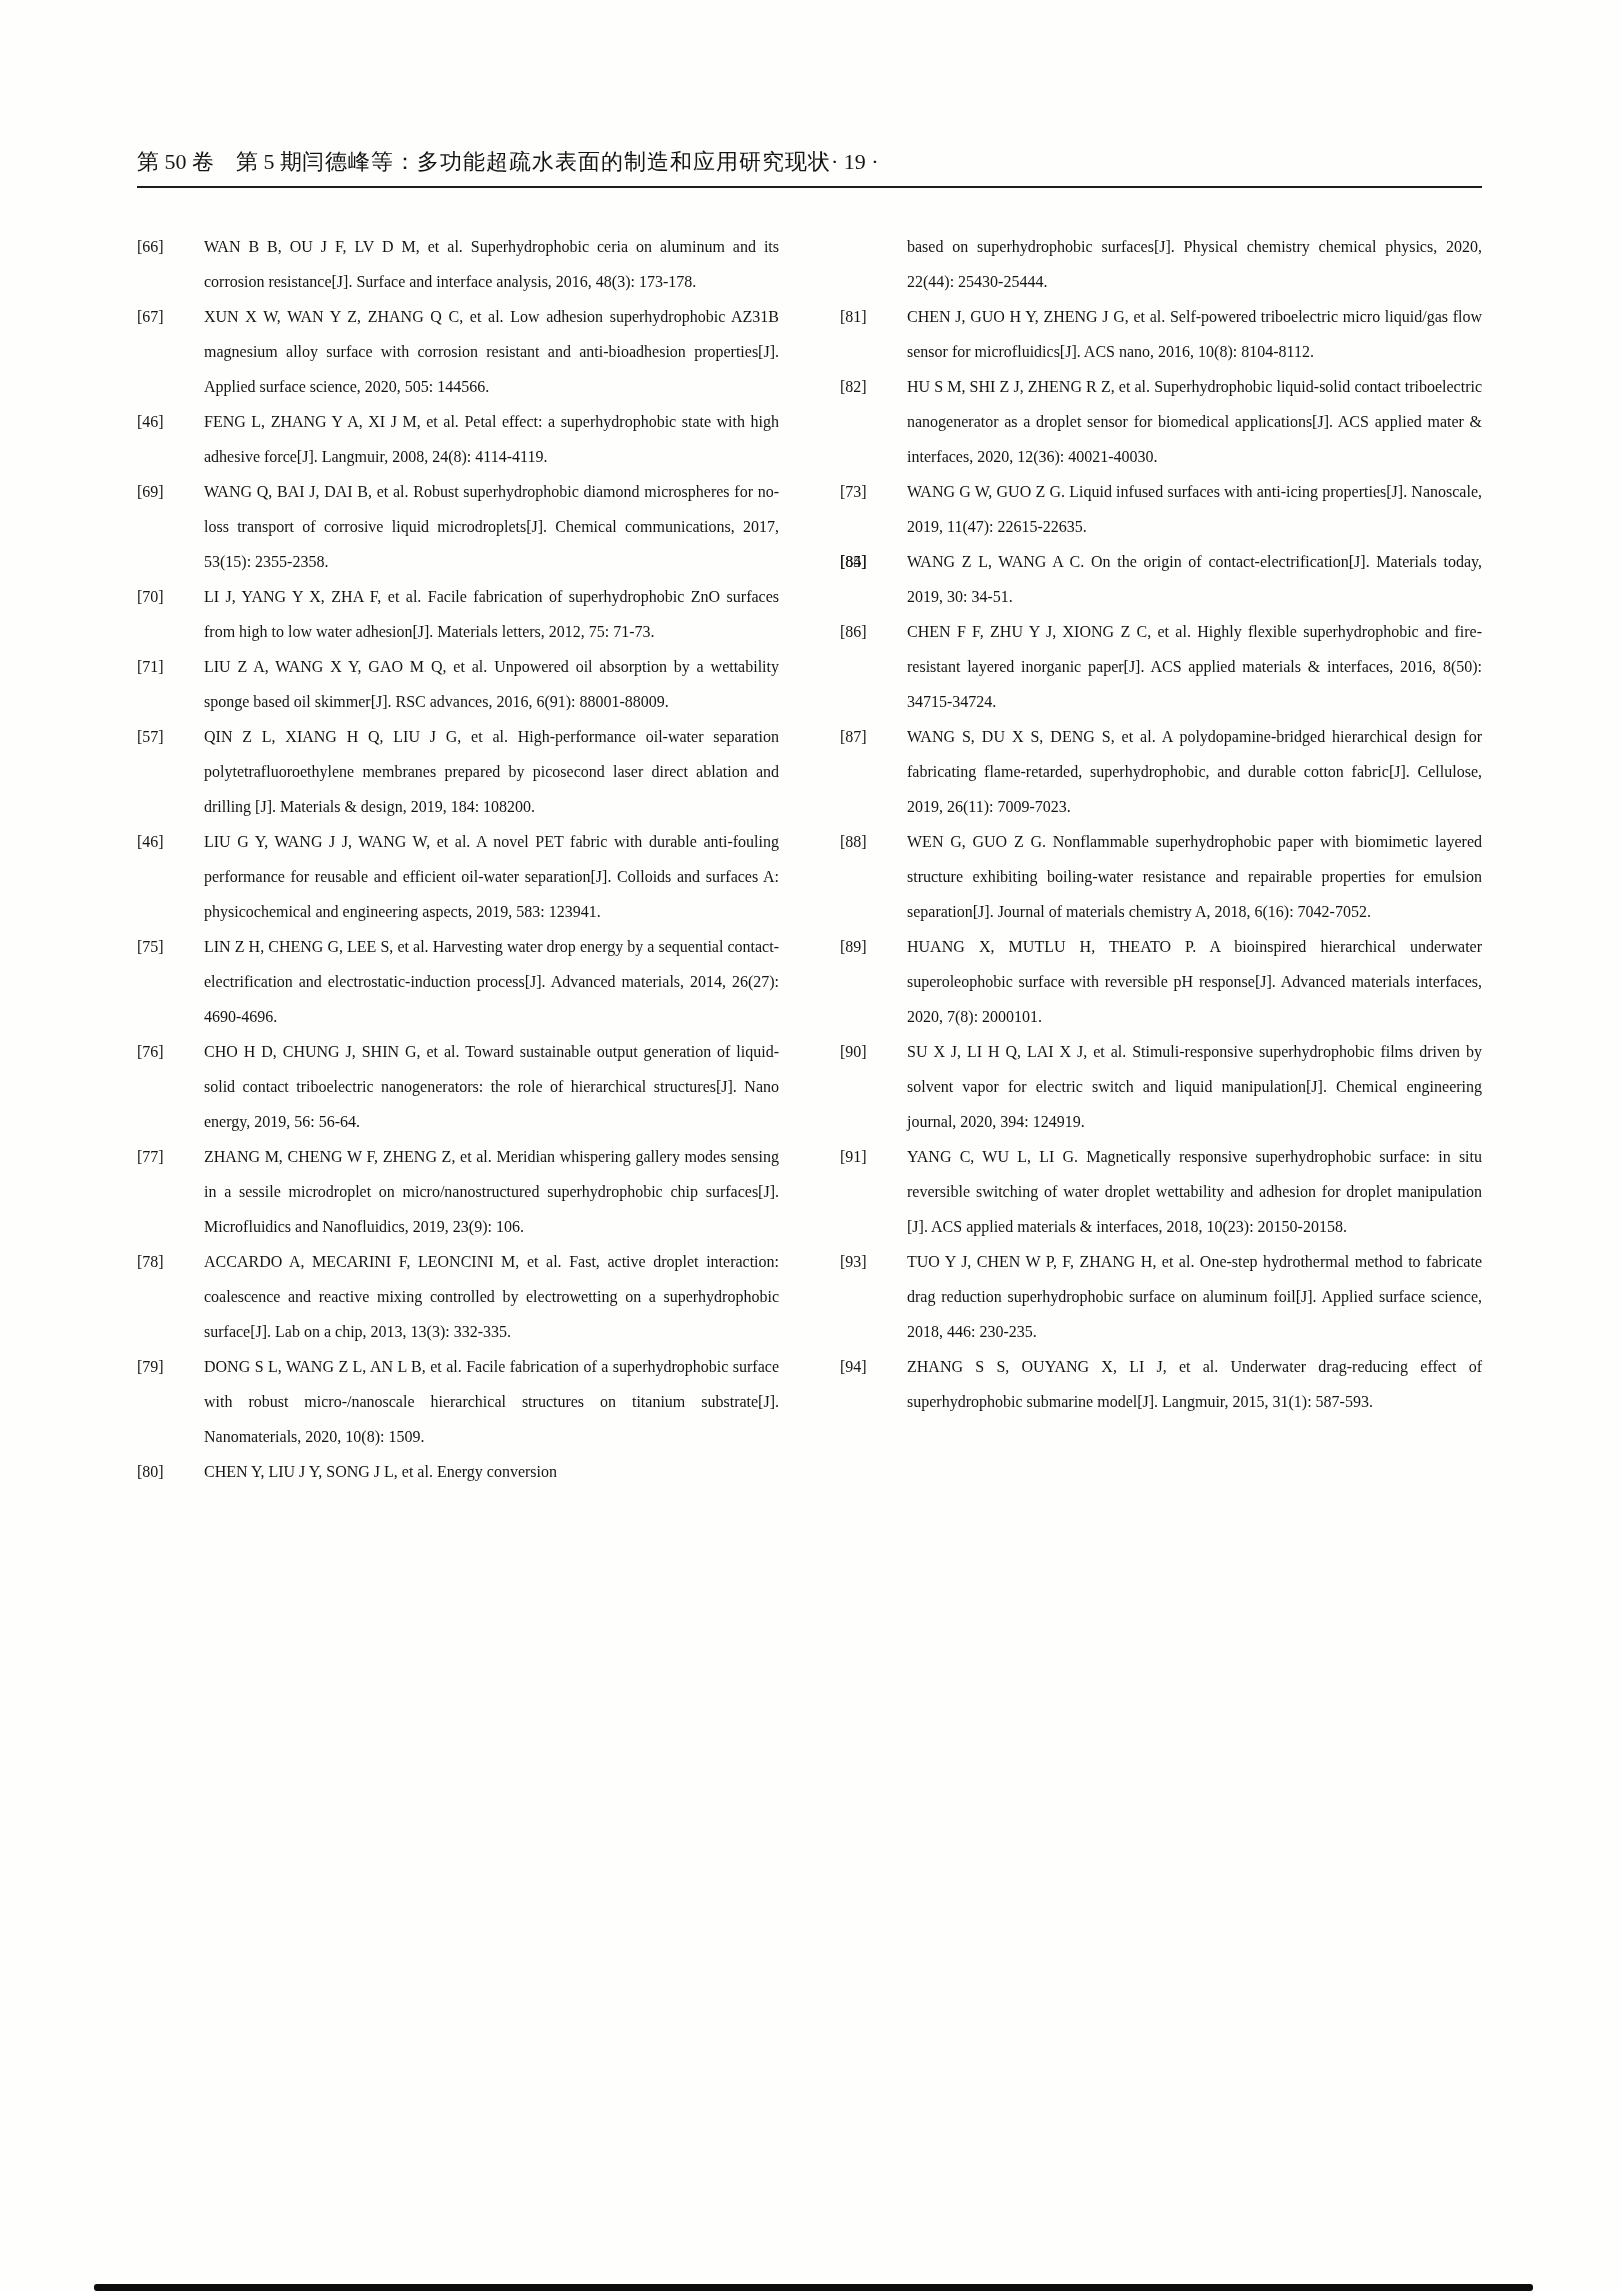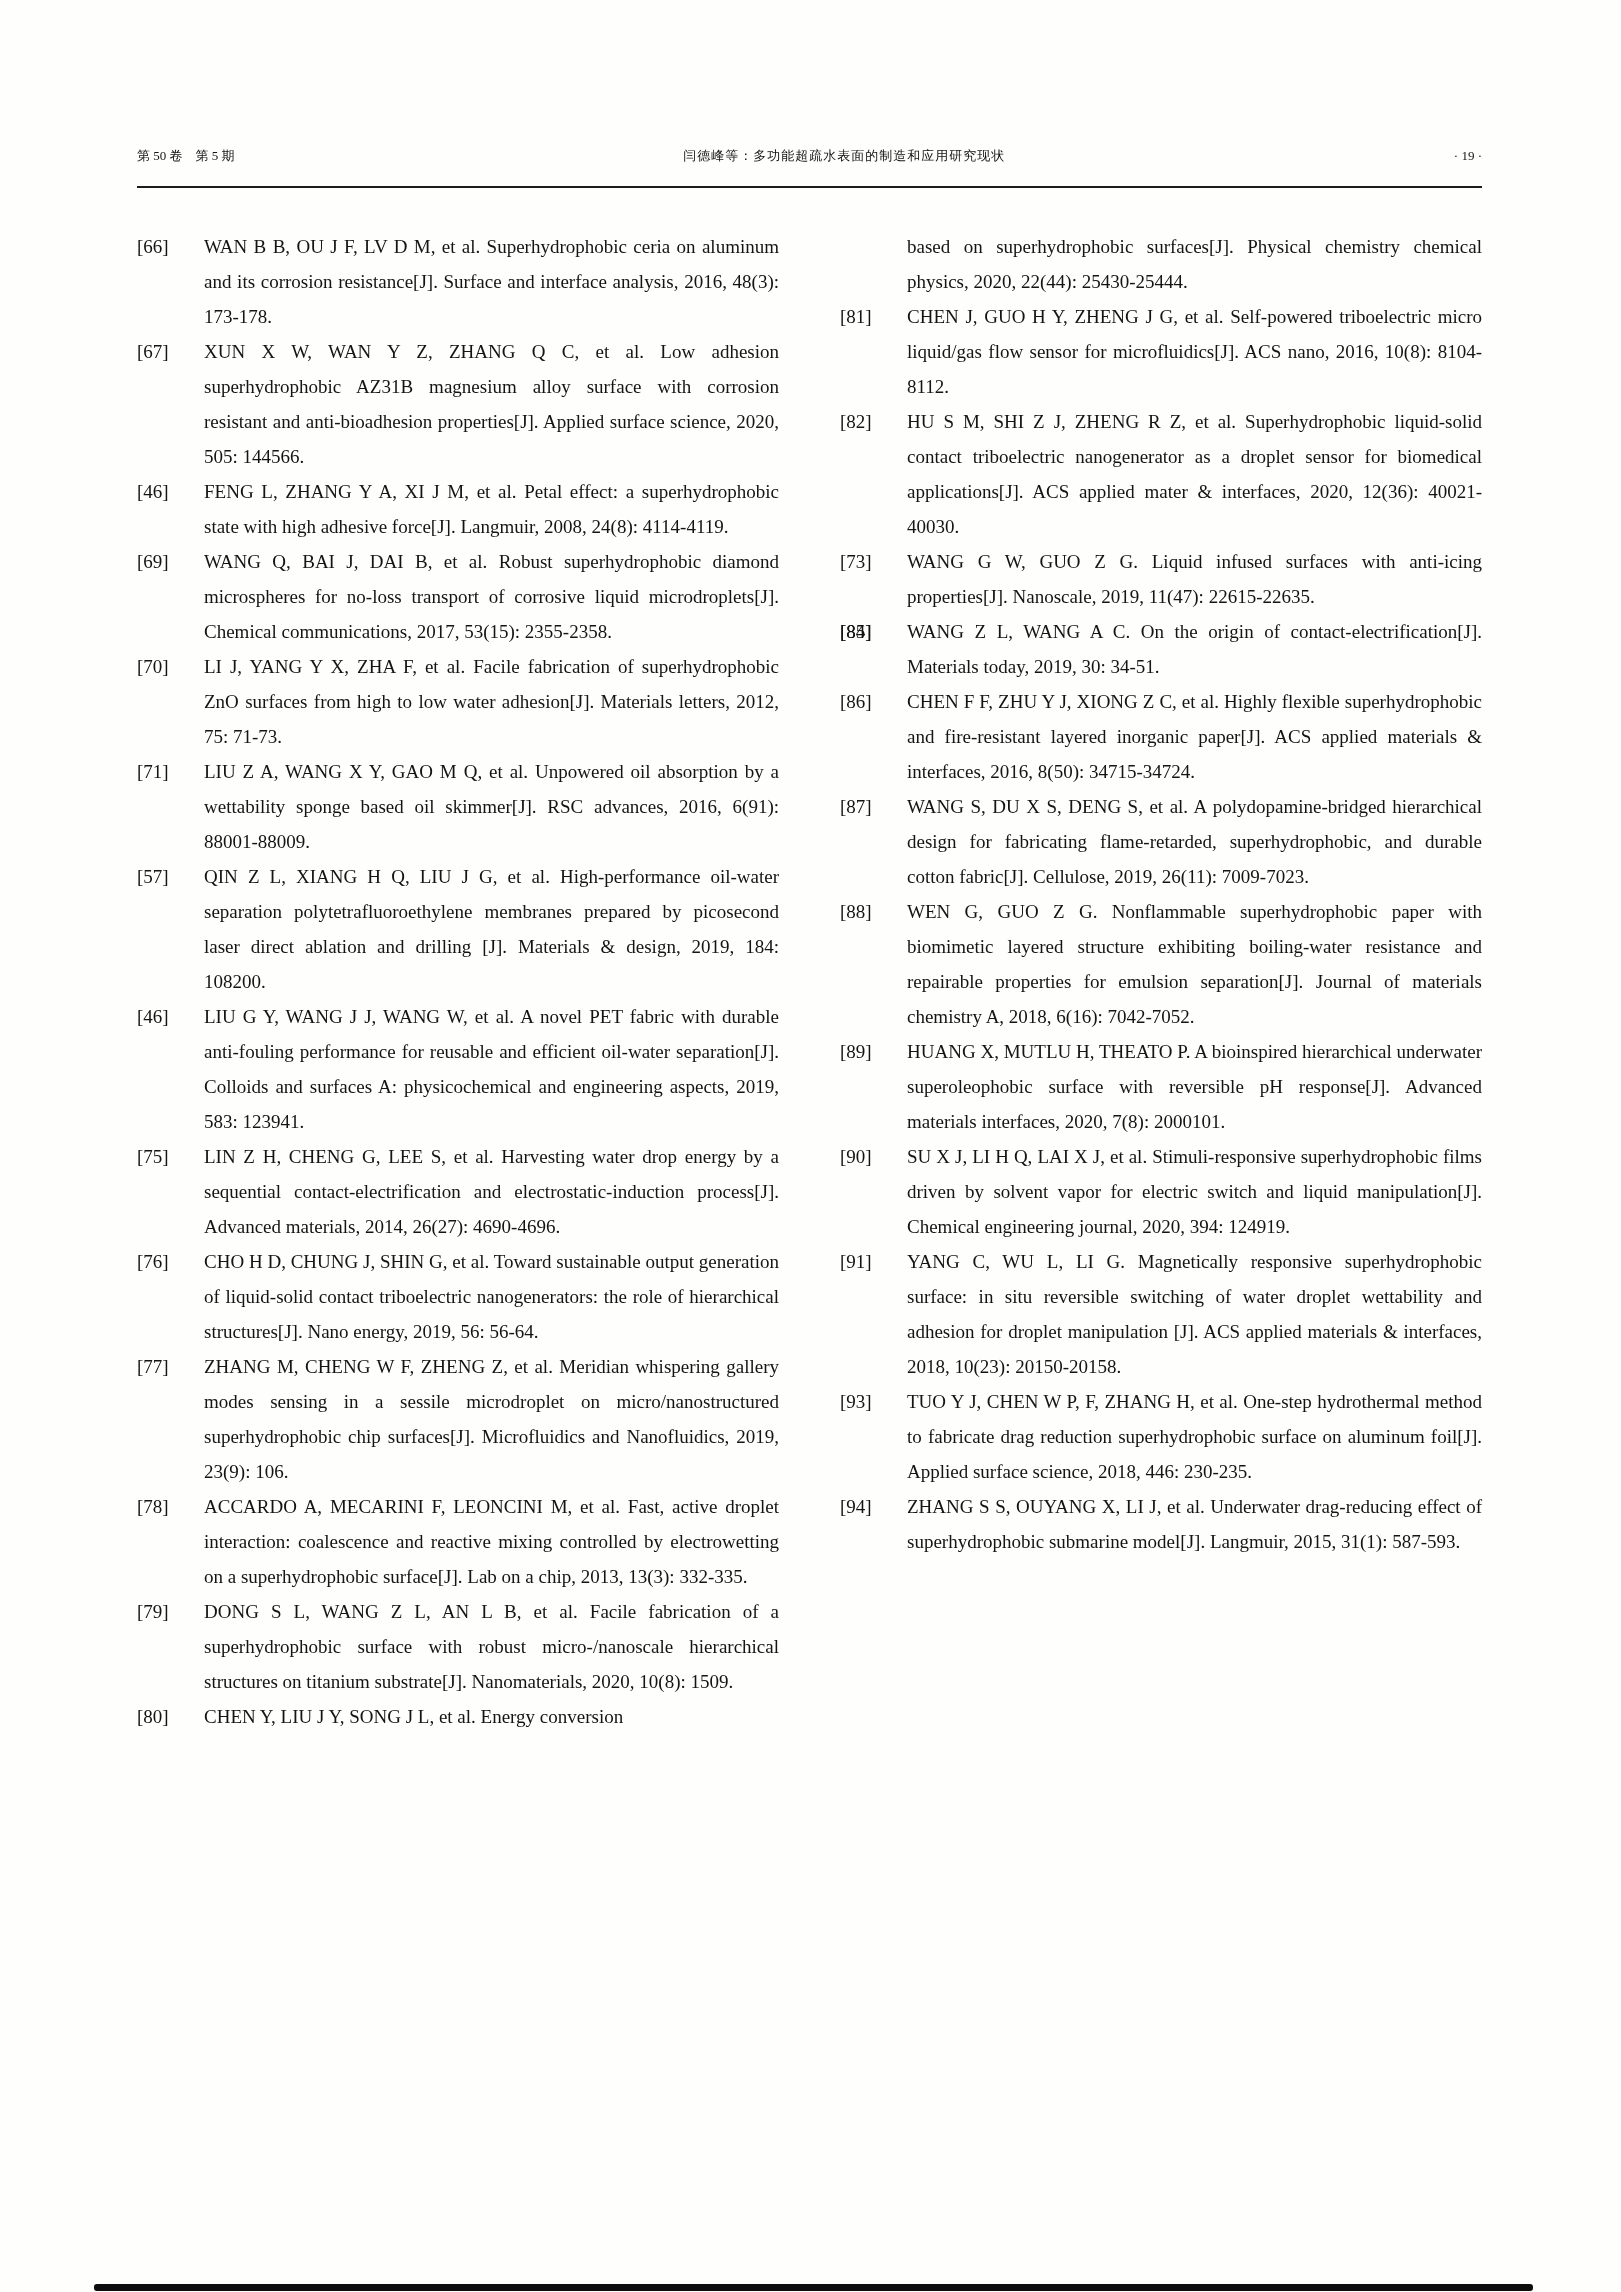--- a/index.html
+++ b/index.html
@@ -16,23 +16,22 @@
     font-family: "Liberation Serif", serif;
     color: #141414;
     overflow: hidden;
   }
   .running-head {
     position: absolute;
     top: 147px;
     left: 137px;
     width: 1345px;
     display: flex;
-    justify-content: space-between;
     align-items: baseline;
-    font-size: 13px;
+    font-size: 22px;
   }
   .running-head .center {
     letter-spacing: 1px;
   }
   .head-rule {
     position: absolute;
     top: 186px;
     left: 137px;
     width: 1345px;
     height: 2px;
@@ -46,21 +45,21 @@
     display: flex;
     column-gap: 61px;
   }
   .column {
     width: 642px;
     flex: 0 0 642px;
   }
   .ref {
     position: relative;
     padding-left: 67px;
-    font-size: 19px;
+    font-size: 16px;
     line-height: 35px;
     text-align: justify;
   }
   .ref-num {
     position: absolute;
     left: 0;
     top: 0;
     width: 67px;
     text-align: left;
   }

